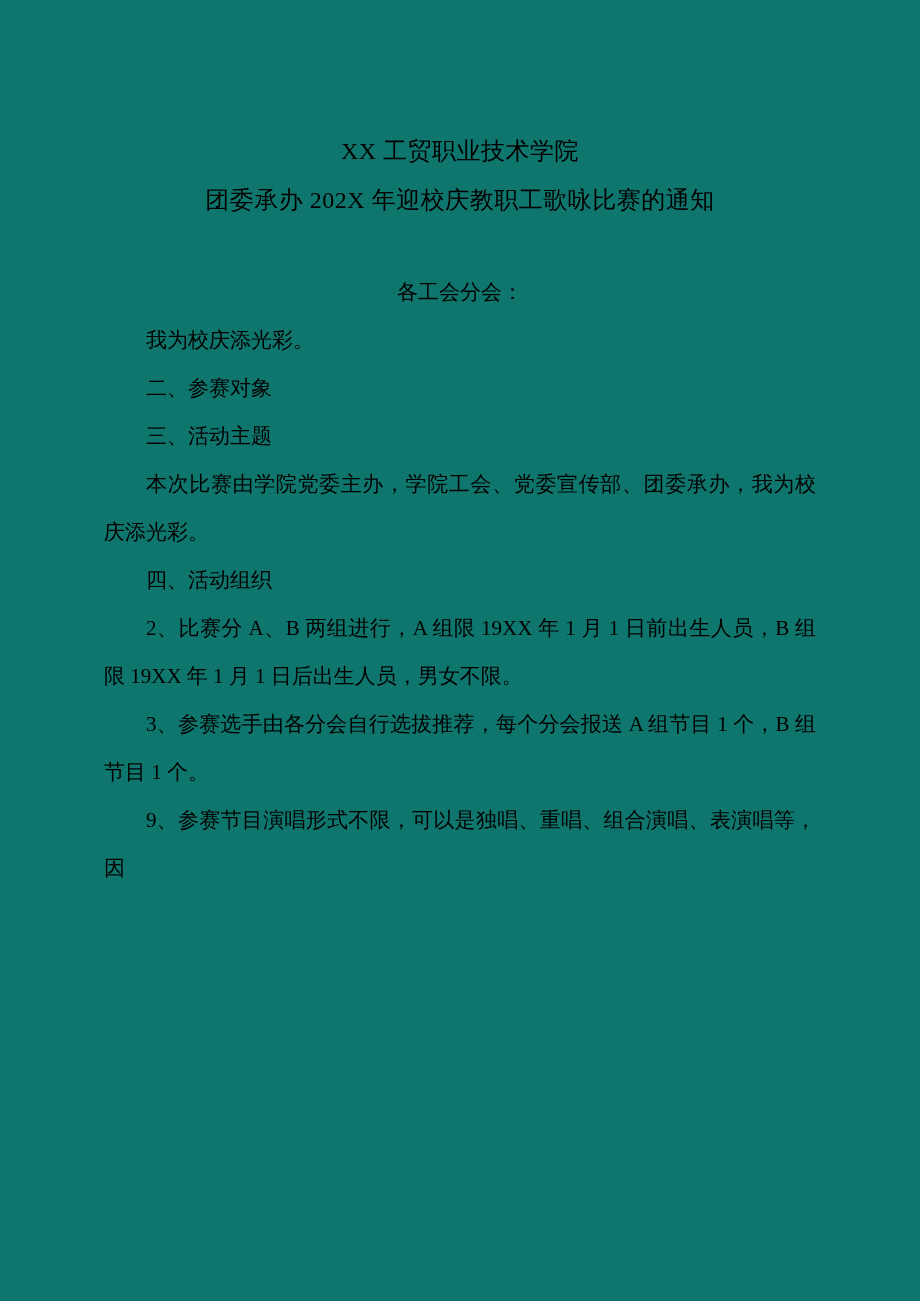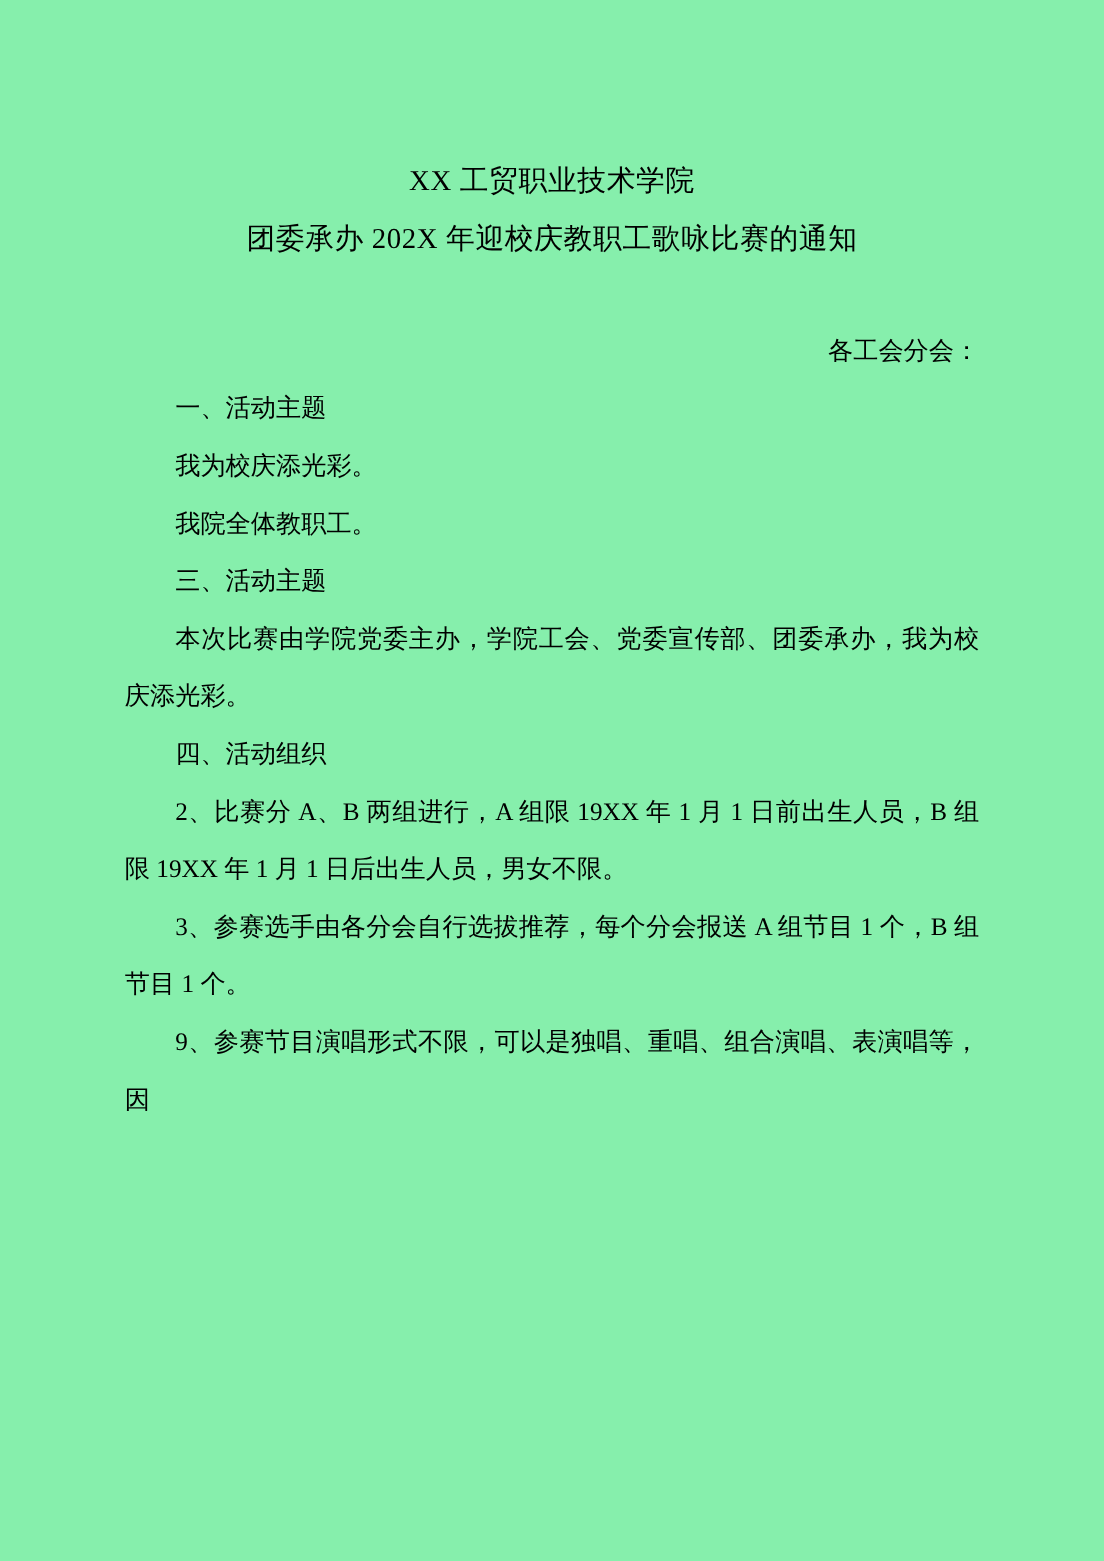--- a/index.html
+++ b/index.html
@@ -5,21 +5,21 @@
   * { margin: 0; padding: 0; box-sizing: border-box; }
   html, body {
     background: #ffffff;
     font-family: "Liberation Serif", "DejaVu Serif", serif;
   }
   .page {
     position: relative;
     width: 920px;
     height: 1301px;
     margin: 0 auto;
-    background: #86efac;
+    background: #0f766e;
     color: #000000;
     overflow: hidden;
   }
   .doc {
     padding: 127px 104px 0 104px;
   }
   .title-line {
     font-size: 24px;
     line-height: 49px;
     font-weight: normal;
@@ -35,42 +35,41 @@
   }
   .para {
     text-align: justify;
     text-justify: inter-character;
   }
   .para.indent {
     text-indent: 2em;
   }
   .salutation {
     text-indent: 0;
-    text-align: right;
+    text-align: center;
   }
 </style>
 </head>
 <body>
 
 <div class="page">
   <div class="doc">
 
     <div class="title-line">XX 工贸职业技术学院</div>
 
     <div class="title-line">团委承办 202X 年迎校庆教职工歌咏比赛的通知</div>
 
     <div class="doc-body">
 
       <p class="para salutation">各工会分会：</p>
 
 
-      <p class="para indent">一、活动主题</p>
       <p class="para indent">我为校庆添光彩。</p>
 
-      <p class="para indent">我院全体教职工。</p>
+      <p class="para indent">二、参赛对象</p>
 
       <p class="para indent">三、活动主题</p>
       <p class="para indent">本次比赛由学院党委主办，学院工会、党委宣传部、团委承办，我为校庆添光彩。</p>
 
       <p class="para indent">四、活动组织</p>
       <p class="para indent">2、比赛分 A、B 两组进行，A 组限 19XX 年 1 月 1 日前出生人员，B 组限 19XX 年 1 月 1 日后出生人员，男女不限。</p>
       <p class="para indent">3、参赛选手由各分会自行选拔推荐，每个分会报送 A 组节目 1 个，B 组节目 1 个。</p>
       <p class="para indent">9、参赛节目演唱形式不限，可以是独唱、重唱、组合演唱、表演唱等，因</p>
 
     </div>

